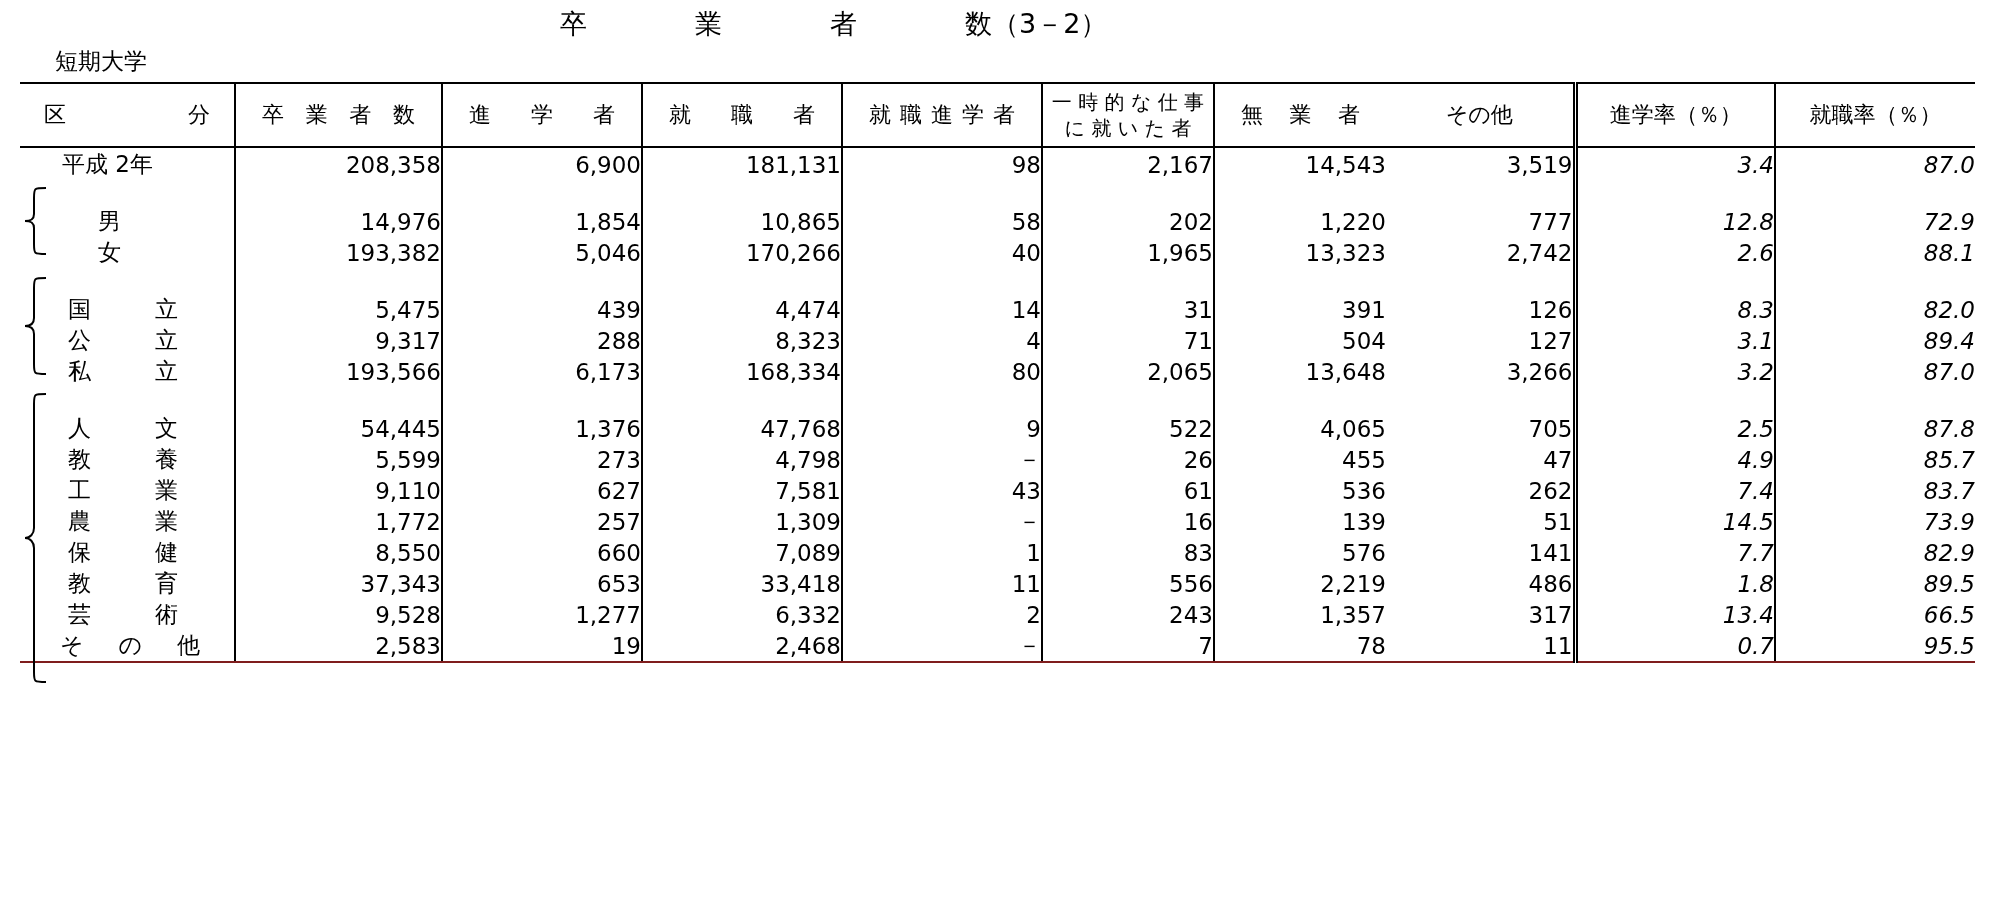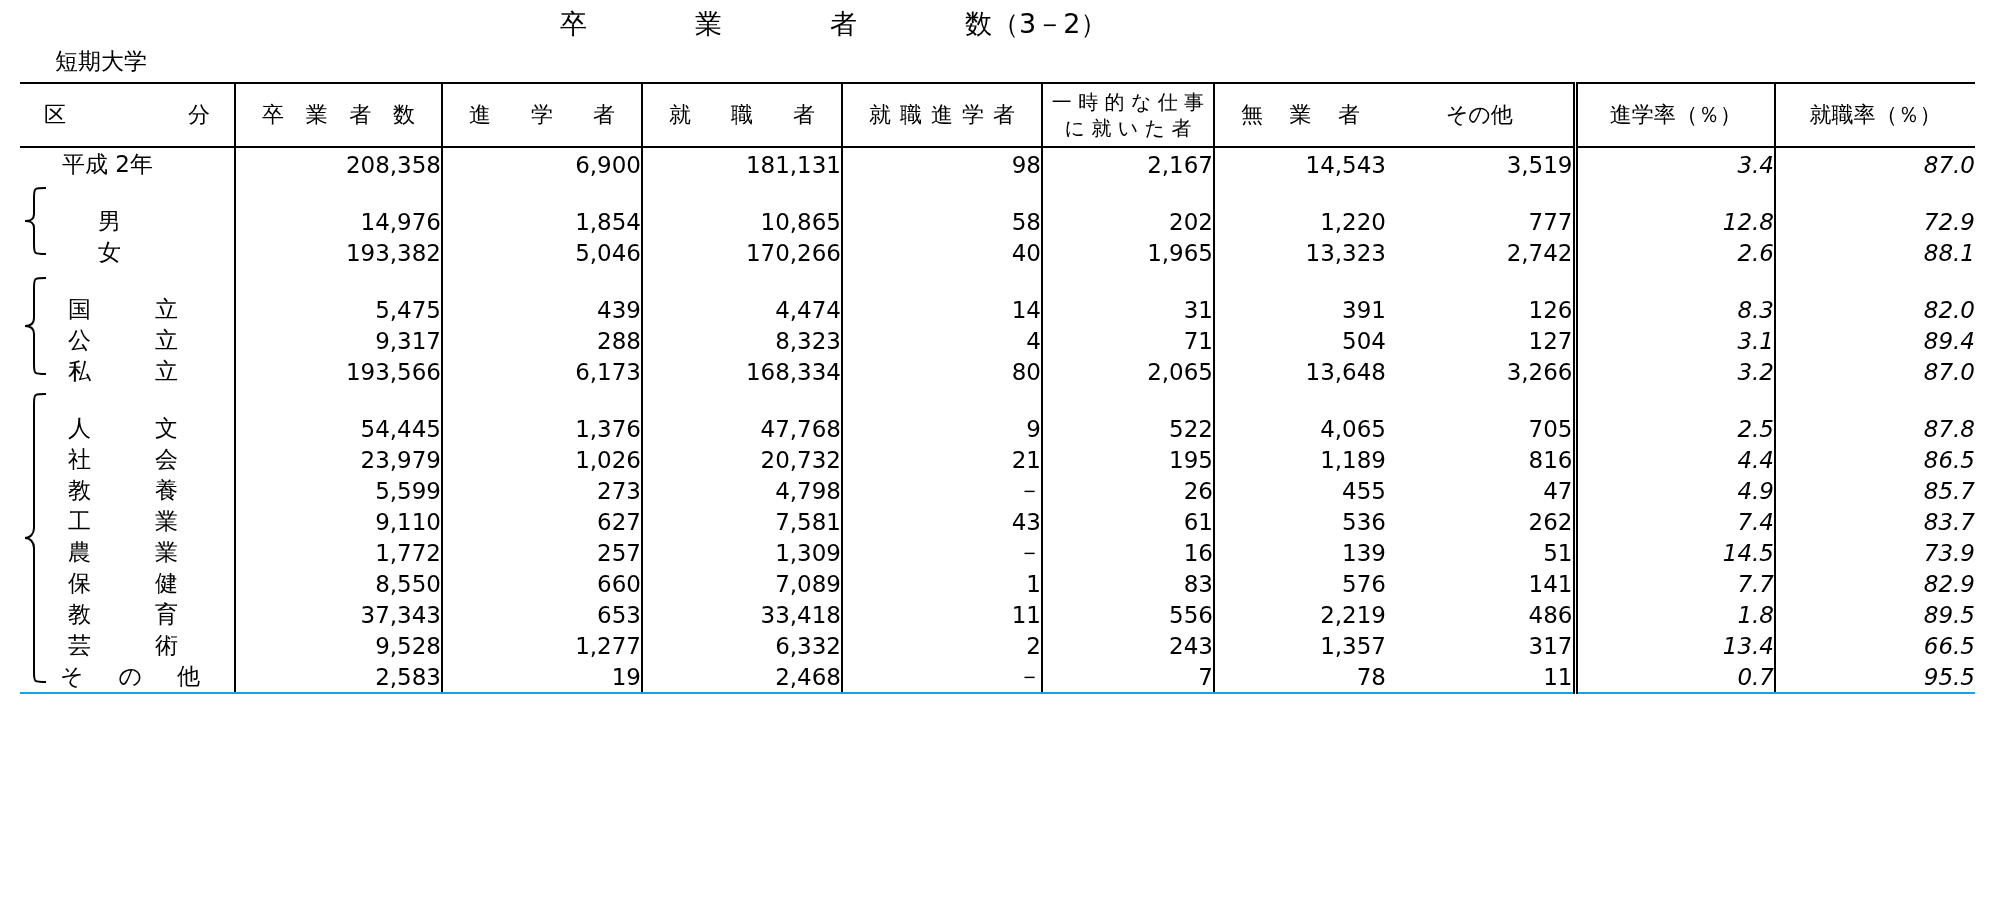--- a/index.html
+++ b/index.html
@@ -137,21 +137,21 @@
     white-space: pre;
   }
   .lbl-sonota {
     display: block;
     padding-left: 40px;
     padding-right: 34px;
     text-align: justify;
     text-align-last: justify;
     white-space: pre;
   }
-  .thick-bottom td { border-bottom: 2px solid #0ea5e9; }
+  .thick-bottom td { border-bottom: 2px solid #7f1d1d; }
 
   
   .brace {
     position: absolute;
     font-size: 22px;
     line-height: 1;
     color: #000;
   }
   .brace svg { display: block; }
 </style>
@@ -340,34 +340,20 @@
         <td class="num vl">47,768</td>
         <td class="num vl">9</td>
         <td class="num vl">522</td>
         <td class="num vl">4,065</td>
         <td class="num">705</td>
         <td class="rate vl-d">2.5</td>
         <td class="rate vl">87.8</td>
       </tr>
       <tr>
         <td class="label">
-            <span class="lbl-inner">社　　会</span>
-          </td>
-        <td class="num vl">23,979</td>
-        <td class="num vl">1,026</td>
-        <td class="num vl">20,732</td>
-        <td class="num vl">21</td>
-        <td class="num vl">195</td>
-        <td class="num vl">1,189</td>
-        <td class="num">816</td>
-        <td class="rate vl-d">4.4</td>
-        <td class="rate vl">86.5</td>
-      </tr>
-      <tr>
-        <td class="label">
             <span class="lbl-inner">教　　養</span>
           </td>
         <td class="num vl">5,599</td>
         <td class="num vl">273</td>
         <td class="num vl">4,798</td>
         <td class="num vl">－</td>
         <td class="num vl">26</td>
         <td class="num vl">455</td>
         <td class="num">47</td>
         <td class="rate vl-d">4.9</td>

